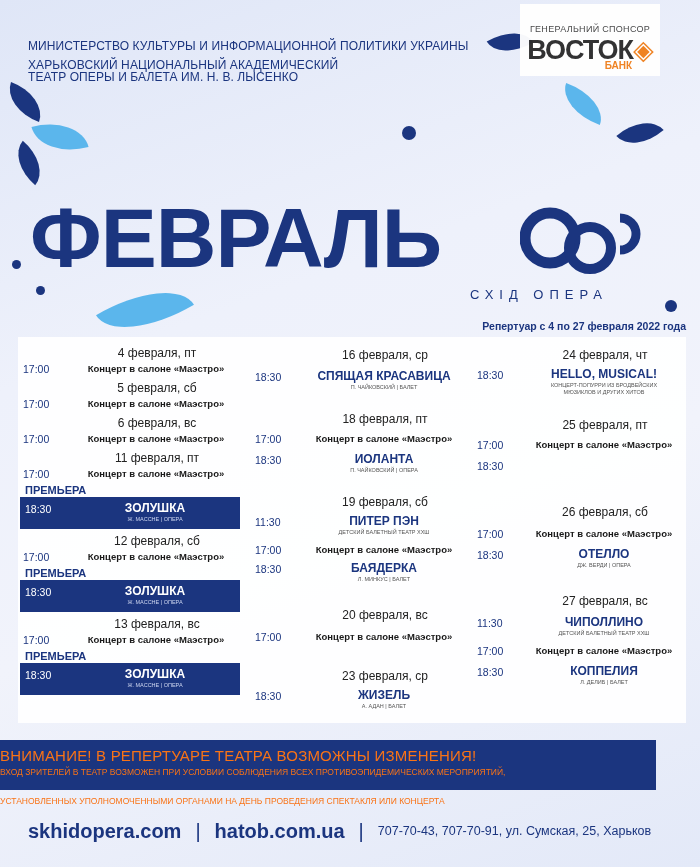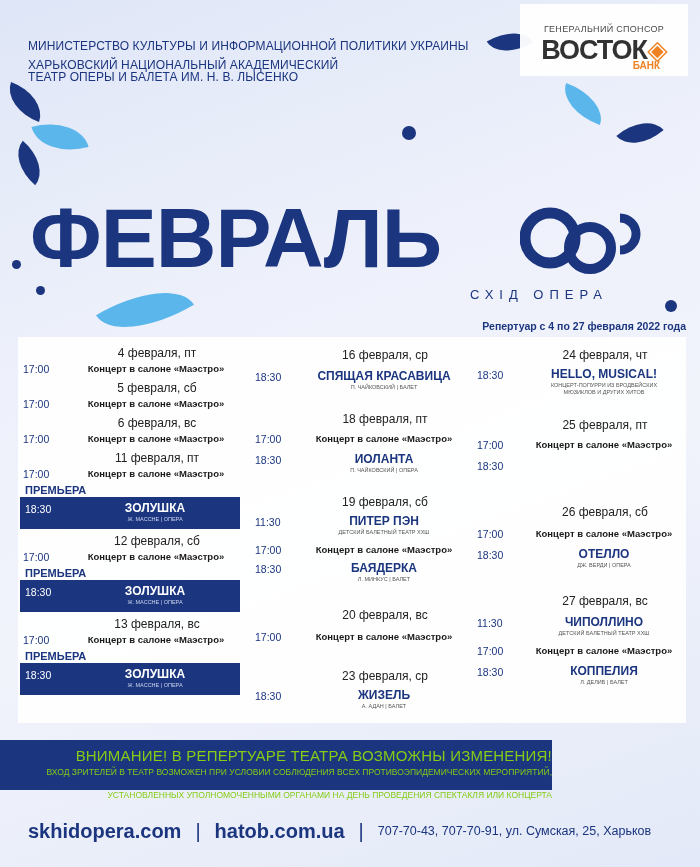--- a/index.html
+++ b/index.html
@@ -4,21 +4,21 @@
 <style>
   *{box-sizing:border-box;margin:0;padding:0}
   html,body{width:700px;height:867px;overflow:hidden}
   body{font-family:"Liberation Sans","DejaVu Sans",sans-serif;color:#1a1a1a;position:relative;
     background:linear-gradient(160deg,#dfe6f7 0%,#eef1fb 35%,#f1f3fb 60%,#e3e9f8 100%);}
   .deco{position:absolute;pointer-events:none}
   .leaf{position:absolute;border-radius:0 100% 0 100%}
   .dot{position:absolute;border-radius:50%;background:#1b357f}
   .org{position:absolute;left:28px;top:40px;font-size:12px;color:#1b357f;line-height:12px;text-transform:uppercase;letter-spacing:.1px}
   .org .l2{margin-top:7px}
-  .sponsor{position:absolute;left:520px;top:4px;width:168px;height:72px;background:#fff;opacity:.96;text-align:center}
+  .sponsor{position:absolute;left:520px;top:4px;width:140px;height:72px;background:#fff;opacity:.96;text-align:center}
   .sponsor .lbl{font-size:9px;color:#444;margin-top:20px;letter-spacing:.3px}
   .sponsor .brand{font-size:27px;font-weight:bold;color:#2b2b2b;letter-spacing:-1px;line-height:26px;margin-top:3px}
   .sponsor .brand .arr{color:#f07f1b}
   .sponsor .bank{font-size:10px;color:#f07f1b;font-weight:bold;text-align:right;padding-right:28px;margin-top:-3px}
   .title{position:absolute;left:30px;top:196px;font-size:84px;font-weight:bold;color:#1b357f;letter-spacing:-1px;line-height:84px}
   .logo{position:absolute;left:520px;top:196px}
   .logo-text{position:absolute;left:470px;top:287px;font-size:13px;letter-spacing:6px;color:#1b357f}
   .rep{position:absolute;right:14px;top:320px;font-size:10.5px;font-weight:bold;color:#1b357f}
   .panel{position:absolute;left:18px;top:337px;width:668px;height:386px;background:rgba(255,255,255,.93)}
   .col{position:absolute;top:0}
@@ -30,21 +30,21 @@
   .t{width:50px;font-size:10.5px;color:#1b357f;padding-left:5px;padding-top:2px}
   .ev{flex:1;text-align:center;font-size:9.5px;font-weight:bold;padding-top:2px;white-space:nowrap}
   .show{flex:1;text-align:center}
   .show .n{font-size:12px;font-weight:bold;color:#1b357f;line-height:15px}
   .show .s{font-size:5.5px;color:#555;text-transform:uppercase;line-height:7px}
   .prem{font-size:11px;font-weight:bold;color:#1b357f;padding-left:7px;height:14px;line-height:14px}
   .blue{background:#1b357f;height:32px;display:flex;margin:0 4px 0 2px}
   .blue .t{color:#fff;padding-top:6px}
   .blue .show .n{color:#fff;padding-top:4px}
   .blue .show .s{color:#cdd6f0}
-  .notice{position:absolute;left:0;top:740px;width:552px;height:50px;background:#1b357f;color:#84cc16;text-align:right}
+  .notice{position:absolute;left:0;top:740px;width:656px;height:50px;background:#1b357f;color:#f97316;text-align:left}
   .notice .h{font-size:15px;padding-top:7px;letter-spacing:.2px}
   .notice .b{font-size:8.5px;line-height:11px;margin-top:3px;text-transform:uppercase}
   .footer{position:absolute;left:0;top:808px;width:700px;height:46px;display:flex;align-items:center}
   .footer .w1{font-size:20px;font-weight:bold;color:#1b357f;margin-left:28px}
   .footer .sep{font-size:20px;color:#1b357f;margin:0 14px}
   .footer .ph{font-size:12.5px;color:#1b357f}
 </style>
 </head>
 <body>
 
@@ -246,21 +246,21 @@
           <div class="n">КОППЕЛИЯ</div>
           <div class="s">Л. ДЕЛИБ | БАЛЕТ</div>
         </div>
       </div>
   </div>
 </div>
 
 <div class="notice">
   <div class="h">ВНИМАНИЕ! В РЕПЕРТУАРЕ ТЕАТРА ВОЗМОЖНЫ ИЗМЕНЕНИЯ!</div>
   <div class="b">Вход зрителей в театр возможен при условии соблюдения всех противоэпидемических мероприятий,</div>
-  <div class="b" style="margin-top:12px">установленных уполномоченными органами на день проведения спектакля или концерта</div>
+  <div class="b" style="margin-top:18px">установленных уполномоченными органами на день проведения спектакля или концерта</div>
 </div>
 
 <div class="footer">
   <span class="w1">skhidopera.com</span>
   <span class="sep">|</span>
   <span class="w1" style="margin-left:0">hatob.com.ua</span>
   <span class="sep">|</span>
   <span class="ph">707-70-43, 707-70-91, ул. Сумская, 25, Харьков</span>
 </div>
 

